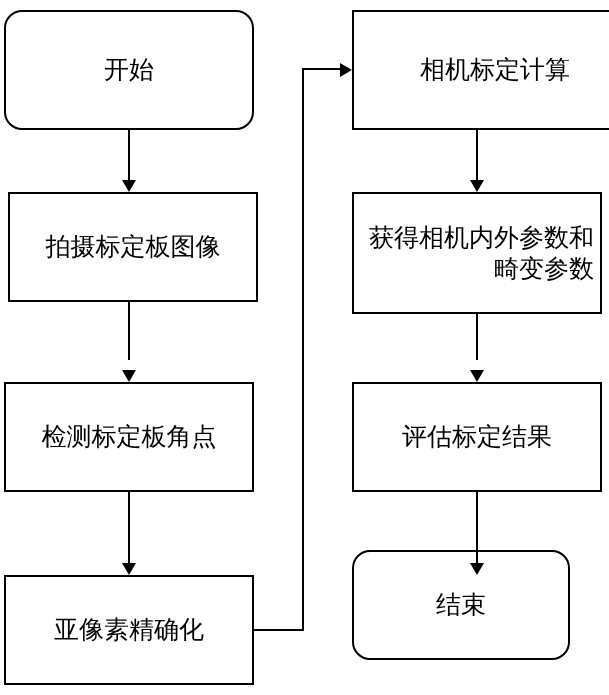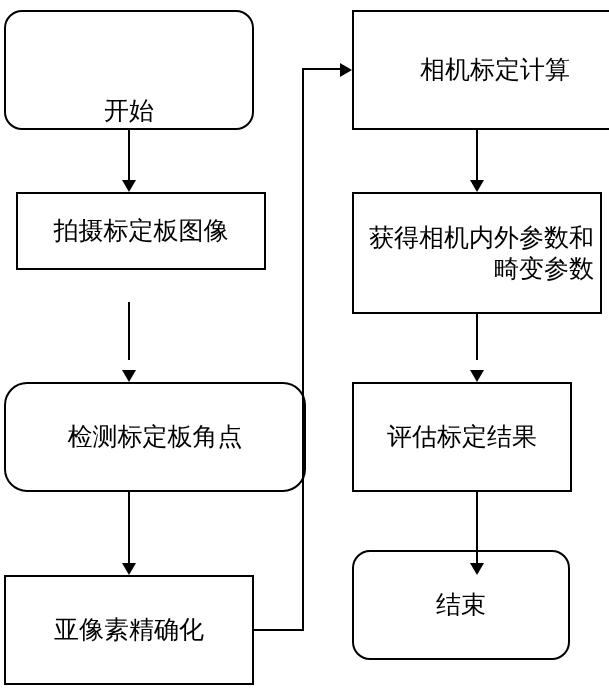--- a/index.html
+++ b/index.html
@@ -59,45 +59,45 @@
     border-top: 7px solid transparent;
     border-bottom: 7px solid transparent;
     border-left: 12px solid #000000;
   }
 </style>
 </head>
 <body>
 
 <div id="flowchart">
 
-  <div class="node rounded" style="left:4px; top:10px; width:250px; height:120px;align-items:flex-end;">
+  <div class="node rounded" style="left:4px; top:10px; width:250px; height:120px;">
     <span class="label">开始</span>
   </div>
 
-  <div class="node" style="left:16px; top:192px; width:250px; height:78px;">
+  <div class="node" style="left:8px; top:192px; width:250px; height:110px;">
     <span class="label">拍摄标定板图像</span>
   </div>
 
-  <div class="node" style="left:4px; top:382px; width:302px; height:110px;border-radius:23px;">
+  <div class="node" style="left:4px; top:382px; width:250px; height:110px;">
     <span class="label">检测标定板角点</span>
   </div>
 
   <div class="node" style="left:4px; top:575px; width:250px; height:110px;justify-content:flex-end;">
     <span class="label">亚像素精确化</span>
   </div>
 
   <div class="node" style="left:352px; top:10px; width:286px; height:120px;">
     <span class="label">相机标定计算</span>
   </div>
 
   <div class="node" style="left:352px; top:192px; width:250px; height:122px;text-align:right;">
     <span class="label">获得相机内外参数和畸变参数</span>
   </div>
 
-  <div class="node" style="left:352px; top:382px; width:220px; height:110px;">
+  <div class="node" style="left:352px; top:382px; width:250px; height:110px;">
     <span class="label">评估标定结果</span>
   </div>
 
   <div class="node rounded" style="left:352px; top:550px; width:218px; height:110px;">
     <span class="label">结束</span>
   </div>
 
   <div class="edge v" style="left:128px; top:130px; height:50px;"></div>
   <div class="arrow-down" style="left:122px; top:180px;"></div>
 

